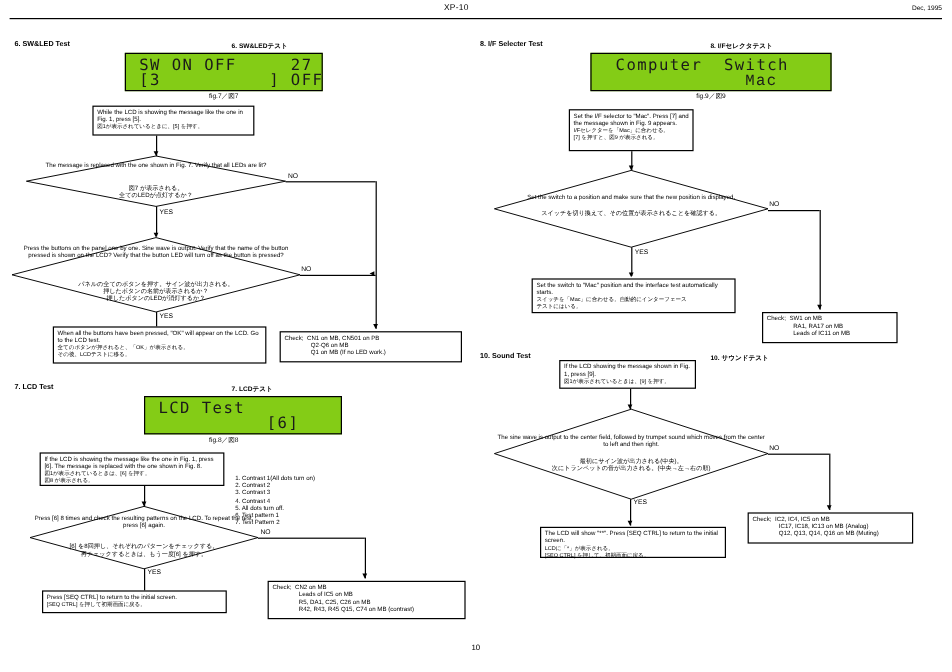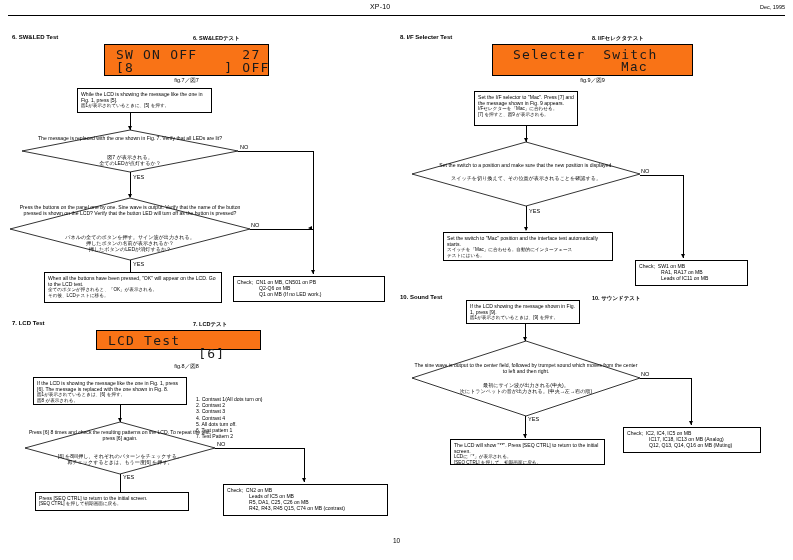--- a/index.html
+++ b/index.html
@@ -15,21 +15,21 @@
   .hdr-title{position:absolute;left:370px;top:3px;font-size:7px;letter-spacing:.2px;}
   .hdr-date{position:absolute;right:8px;top:4px;font-size:5.5px;}
   .hdr-rule{position:absolute;left:8px;right:8px;top:15px;height:1px;background:#000;}
   .pagenum{position:absolute;left:0;right:0;top:537px;text-align:center;font-size:6.5px;}
 
   
   .sec-en{position:absolute;font-size:6px;font-weight:bold;white-space:nowrap;}
   .sec-jp{position:absolute;font-size:5.5px;font-weight:bold;white-space:nowrap;}
 
   
-  .lcd{position:absolute;border:1.4px solid #000;background:#f97316;box-sizing:border-box;}
+  .lcd{position:absolute;border:1.4px solid #000;background:#84cc16;box-sizing:border-box;}
   .lcd .row{
     position:absolute;white-space:pre;
     font-family:"DejaVu Sans Mono", monospace;
     font-size:13px;letter-spacing:1.2px;color:#1a1a1a;
   }
   .figcap{position:absolute;font-size:5.5px;white-space:nowrap;text-align:center;}
 
   
   .box{
     position:absolute;border:0.9px solid #000;background:#fff;box-sizing:border-box;
@@ -61,21 +61,21 @@
   <div class="hdr-title">XP-10</div>
   <div class="hdr-date">Dec, 1995</div>
   <div class="hdr-rule"></div>
   <div class="pagenum">10</div>
 
   <div class="sec-en" style="left:12px;top:34px;">6. SW&amp;LED Test</div>
   <div class="sec-jp" style="left:193px;top:35px;">6. SW&amp;LEDテスト</div>
 
   <div class="lcd" style="left:104px;top:44px;width:165px;height:32px;">
     <div class="row" style="left:11px;top:2px;">SW ON OFF     27</div>
-    <div class="row" style="left:11px;top:15px;">[8          ] OFF</div>
+    <div class="row" style="left:11px;top:15px;">[3          ] OFF</div>
   </div>
   <div class="figcap" style="left:104px;top:77px;width:165px;">fig.7／図7</div>
 
   <div class="box" style="left:77px;top:88px;width:135px;height:25px;">
     <div>While the LCD is showing the message like the one in Fig. 1, press [5].</div>
     <div class="jp">図1が表示されているときに、[5] を押す。</div>
   </div>
   <div class="vline" style="left:130px;top:113px;height:17px;"></div>
   <div class="arrow" style="left:128px;top:126px;"></div>
 
@@ -123,21 +123,21 @@
       <span>Check;</span>
       <span>CN1 on MB, CN501 on PB</span>
     </div>
     <div style="padding-left:22px;">Q2-Q6 on MB</div>
     <div style="padding-left:22px;">Q1 on MB (If no LED work.)</div>
   </div>
 
   <div class="sec-en" style="left:12px;top:320px;">7. LCD Test</div>
   <div class="sec-jp" style="left:193px;top:321px;">7. LCDテスト</div>
 
-  <div class="lcd" style="left:96px;top:330px;width:165px;height:20px;">
+  <div class="lcd" style="left:120px;top:330px;width:165px;height:32px;">
     <div class="row" style="left:11px;top:2px;">LCD Test</div>
     <div class="row" style="left:11px;top:15px;">          [6]</div>
   </div>
   <div class="figcap" style="left:104px;top:363px;width:165px;">fig.8／図8</div>
 
   <div class="box" style="left:33px;top:377px;width:154px;height:28px;">
     <div>If the LCD is showing the message like the one in Fig. 1, press [6]. The message is replaced with the one shown in Fig. 8.</div>
     <div class="jp" style="white-space:pre-line;">図1が表示されているときは、[6] を押す。
 図8 が表示される。</div>
   </div>
@@ -183,21 +183,21 @@
     </div>
     <div style="padding-left:22px;">Leads of IC5 on MB</div>
     <div style="padding-left:22px;">R5, DA1, C25, C26 on MB</div>
     <div style="padding-left:22px;">R42, R43, R45 Q15, C74 on MB (contrast)</div>
   </div>
 
   <div class="sec-en" style="left:400px;top:34px;">8. I/F Selecter Test</div>
   <div class="sec-jp" style="left:592px;top:35px;">8. I/Fセレクタテスト</div>
 
   <div class="lcd" style="left:492px;top:44px;width:201px;height:32px;">
-    <div class="row" style="left:20px;top:2px;">Selecter  Switch</div>
+    <div class="row" style="left:20px;top:2px;">Computer  Switch</div>
     <div class="row" style="left:20px;top:15px;font-family:Liberation Mono, monospace;">            Mac</div>
   </div>
   <div class="figcap" style="left:492px;top:77px;width:201px;">fig.9／図9</div>
 
   <div class="box" style="left:474px;top:91px;width:104px;height:35px;">
     <div>Set the I/F selector to "Mac". Press [7] and the message shown in Fig. 9 appears.</div>
     <div class="jp" style="white-space:pre-line;">I/Fセレクターを「Mac」に合わせる。
 [7] を押すと、図9 が表示される。</div>
   </div>
   <div class="vline" style="left:526px;top:126px;height:16px;"></div>

